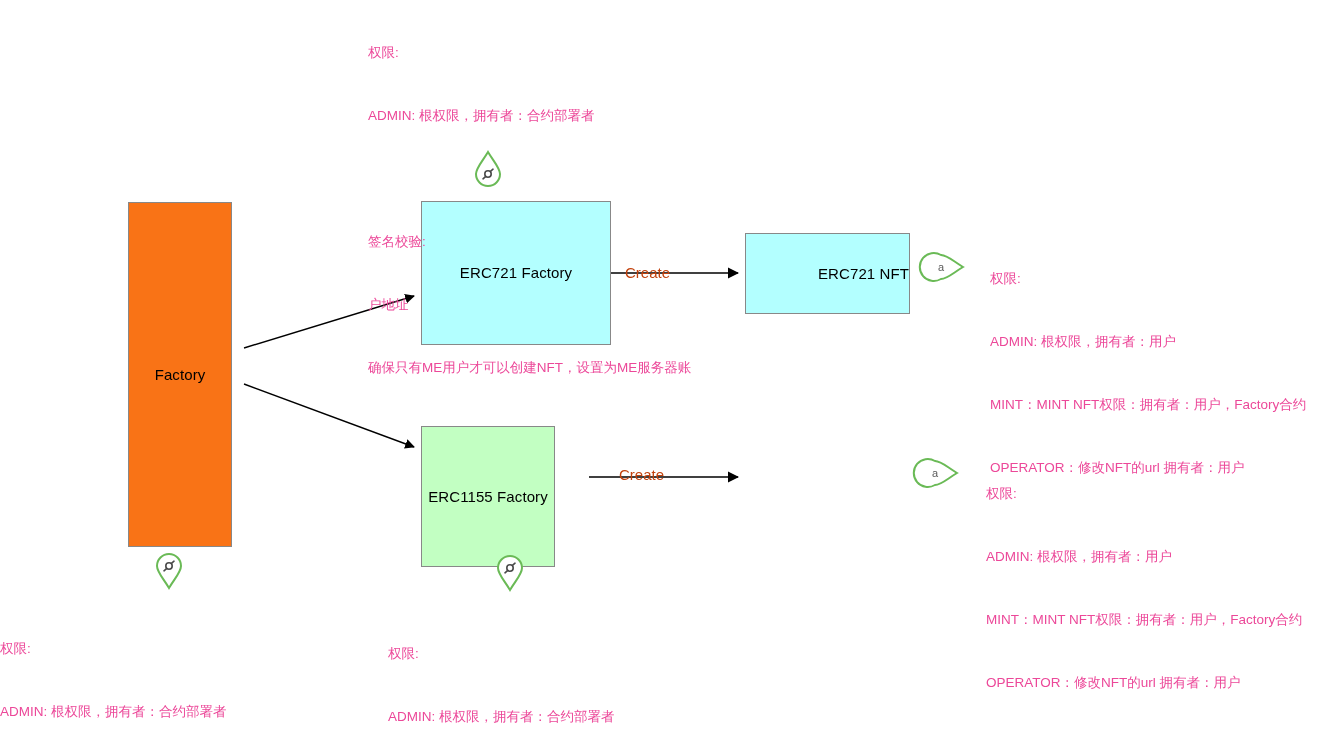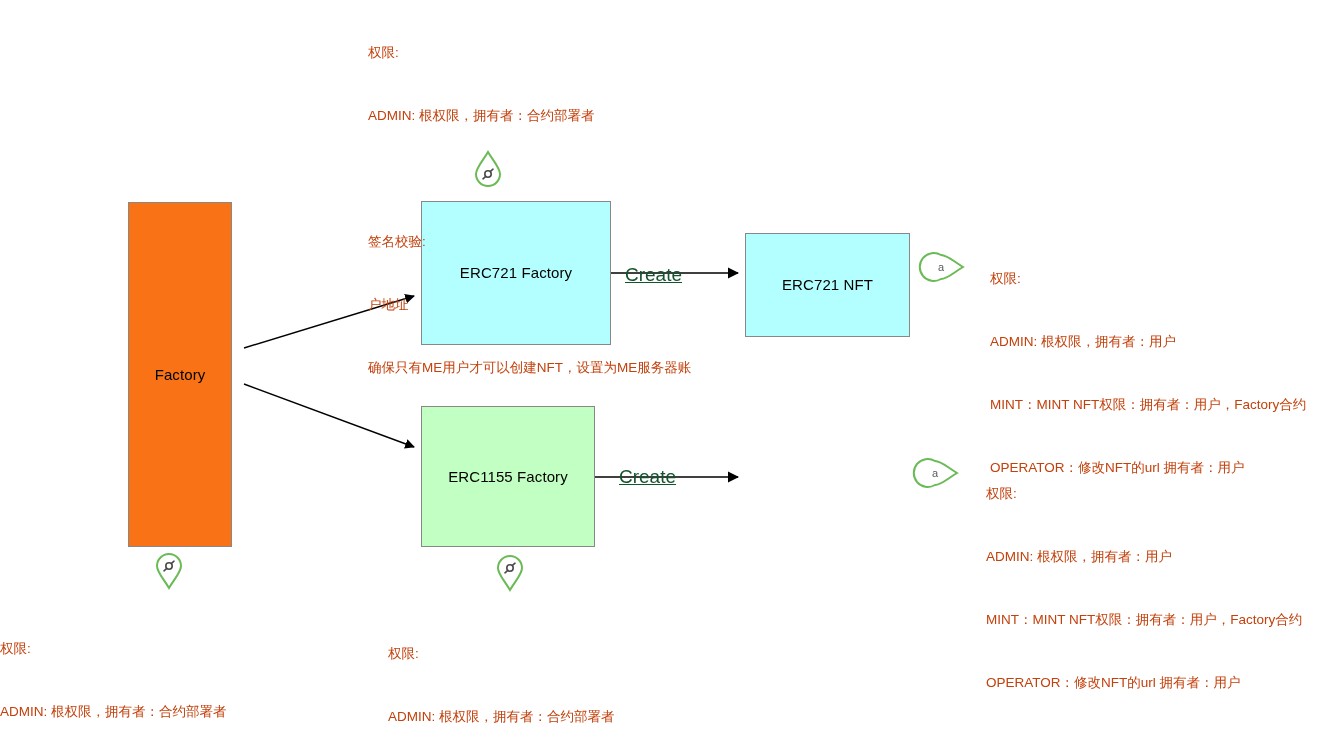--- a/index.html
+++ b/index.html
@@ -34,56 +34,56 @@
   }
   #node-factory {
     left: 128px; top: 202px; width: 104px; height: 345px;
     background: #f97316;
   }
   #node-erc721-factory {
     left: 421px; top: 201px; width: 190px; height: 144px;
     background: #b3ffff;
   }
   #node-erc721-nft {
-    left: 745px; top: 233px; width: 165px; height: 104px;
+    left: 745px; top: 233px; width: 165px; height: 81px;
     background: #b3ffff;
+    justify-content: flex-end;
   }
   #node-erc1155-factory {
-    left: 421px; top: 406px; width: 174px; height: 141px;
+    left: 421px; top: 426px; width: 134px; height: 141px;
     background: #c2ffc2;
   }
   #node-erc1155-nft {
     left: 745px; top: 438px; width: 165px; height: 81px;
     background: #c2ffc2;
   }
 
   
   #edges {
     position: absolute;
     left: 0; top: 0;
     width: 1334px; height: 749px;
     pointer-events: none;
   }
 
   
   .edge-label {
     position: absolute;
-    font-size: 19px;
-    color: #14532d;
+    font-size: 15px;
+    color: #c2410c;
     white-space: nowrap;
     background: transparent;
-    text-decoration: underline;
   }
   #edge-label-create-721 { left: 625px; top: 264px; }
   #edge-label-create-1155 { left: 619px; top: 466px; }
 
   
   .note {
     position: absolute;
-    color: #c2410c;
+    color: #ec4899;
     font-size: 13.5px;
     line-height: 21px;
     white-space: pre-wrap;
   }
   .note .note-block { margin: 0; }
   .note .note-gap { height: 21px; }
   #note-erc721-factory { left: 368px; top: 0px;  width: 360px; }
   #note-erc721-nft     { left: 990px; top: 226px; width: 344px; }
   #note-factory        { left: 0px;   top: 596px; width: 380px; }
   #note-erc1155-factory{ left: 388px; top: 601px; width: 360px; }

